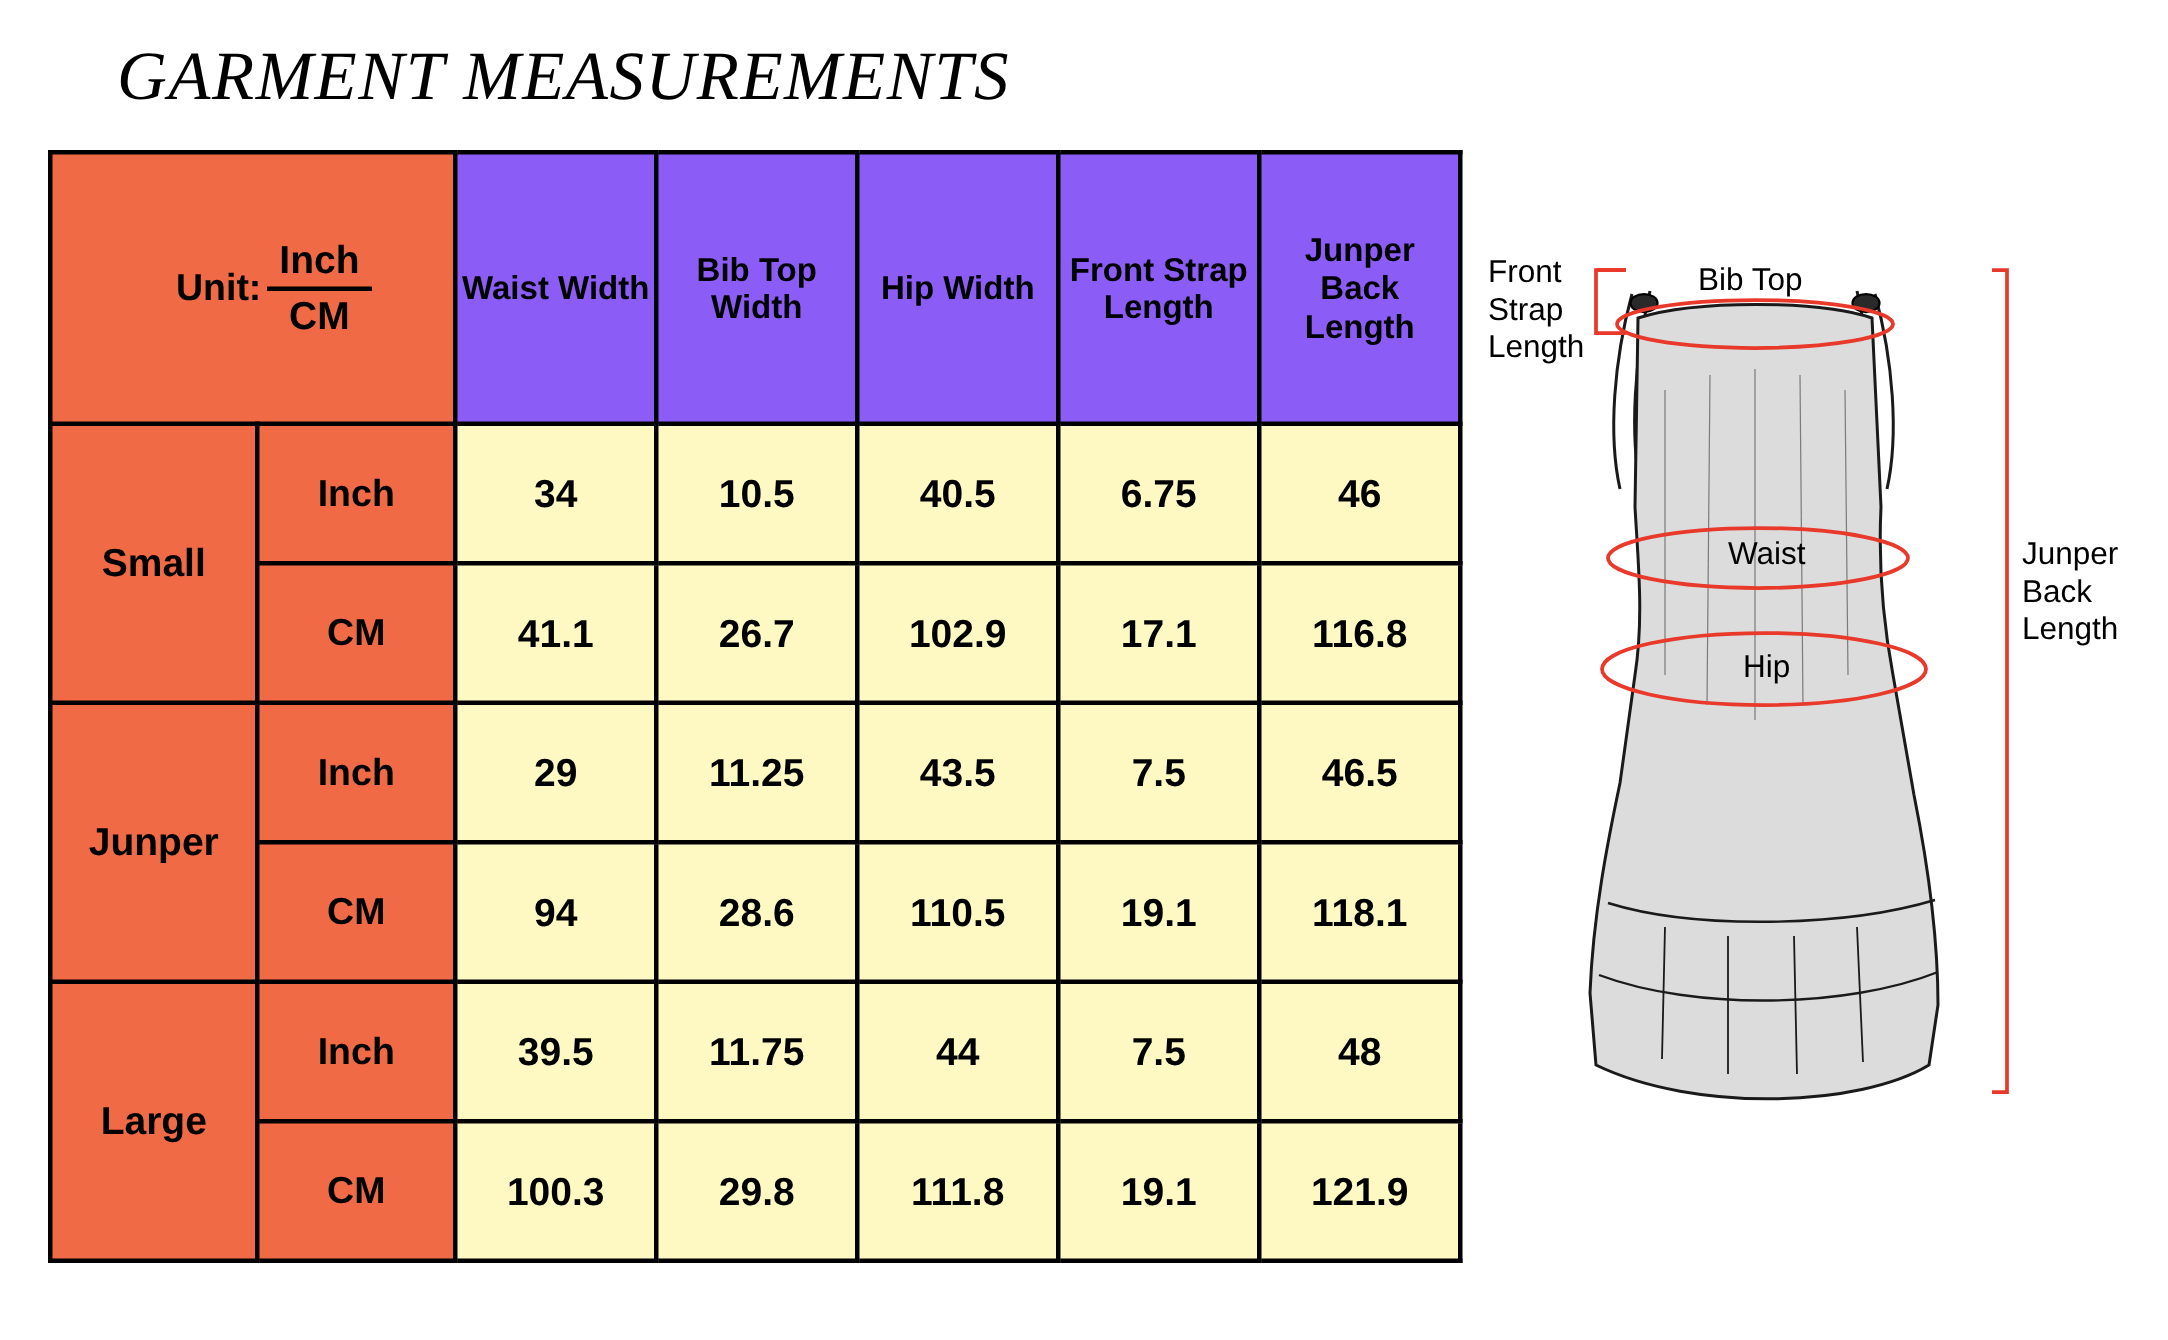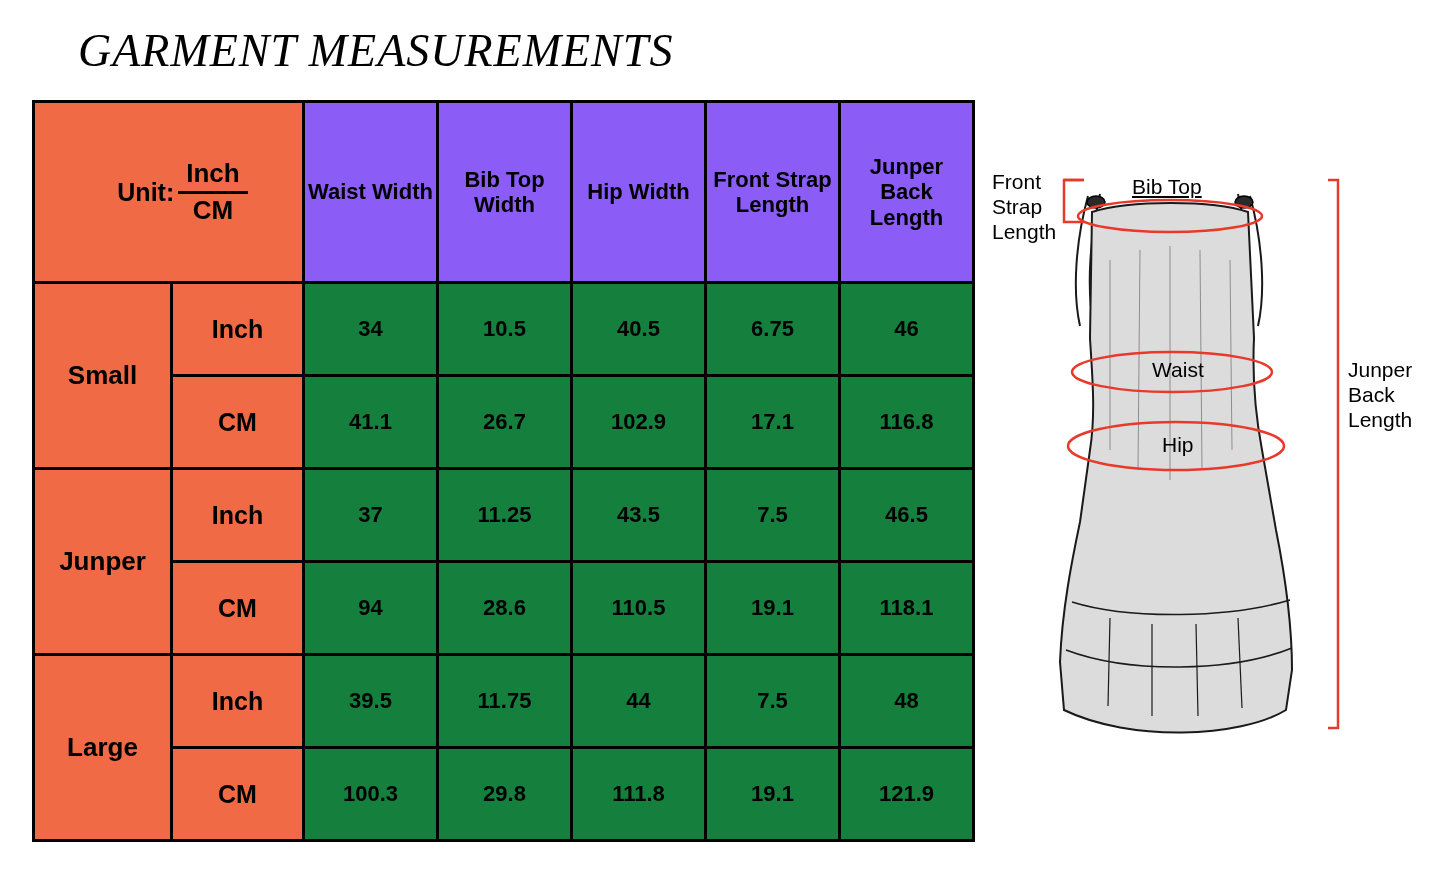--- a/index.html
+++ b/index.html
@@ -97,22 +97,22 @@
     font-size: 26px;
     width: 138px;
   }
   .unitrow-cell {
     background: #ef6a45;
     font-size: 25px;
     width: 132px;
     height: 88px;
   }
   .val {
-    background: #15803d;
-    font-size: 22px;
+    background: #fef9c3;
+    font-size: 26px;
     height: 88px;
     margin-top: 15px;
   }
   col.c-size  { width: 138px; }
   col.c-unit  { width: 132px; }
   col.c-data  { width: 134px; }
 
   
   .footnote {
     position: absolute;
@@ -133,21 +133,21 @@
   }
   .diagram svg { display: block; }
   .dlabel {
     position: absolute;
     font-size: 21px;
     color: #000000;
     line-height: 1.18;
     white-space: pre-line;
   }
   .lbl-front  { left: 12px;  top: 20px;  text-align: left; }
-  .lbl-bib    { left: 152px; top: 25px; text-decoration: underline; }
+  .lbl-bib    { left: 152px; top: 25px; }
   .lbl-waist  { left: 172px; top: 208px; }
   .lbl-hip    { left: 182px; top: 283px; }
   .lbl-jumper { left: 368px; top: 208px; text-align: left; }
 </style>
 </head>
 <body>
 
 <div class="page">
 
   <div class="title">GARMENT MEASUREMENTS</div>
@@ -195,21 +195,21 @@
           <td class="val">41.1</td>
           <td class="val">26.7</td>
           <td class="val">102.9</td>
           <td class="val">17.1</td>
           <td class="val">116.8</td>
         </tr>
 
         <tr>
           <td class="size-cell" rowspan="2">Junper</td>
           <td class="unitrow-cell">Inch</td>
-          <td class="val">37</td>
+          <td class="val">29</td>
           <td class="val">11.25</td>
           <td class="val">43.5</td>
           <td class="val">7.5</td>
           <td class="val">46.5</td>
         </tr>
         <tr>
           <td class="unitrow-cell">CM</td>
           <td class="val">94</td>
           <td class="val">28.6</td>
           <td class="val">110.5</td>

